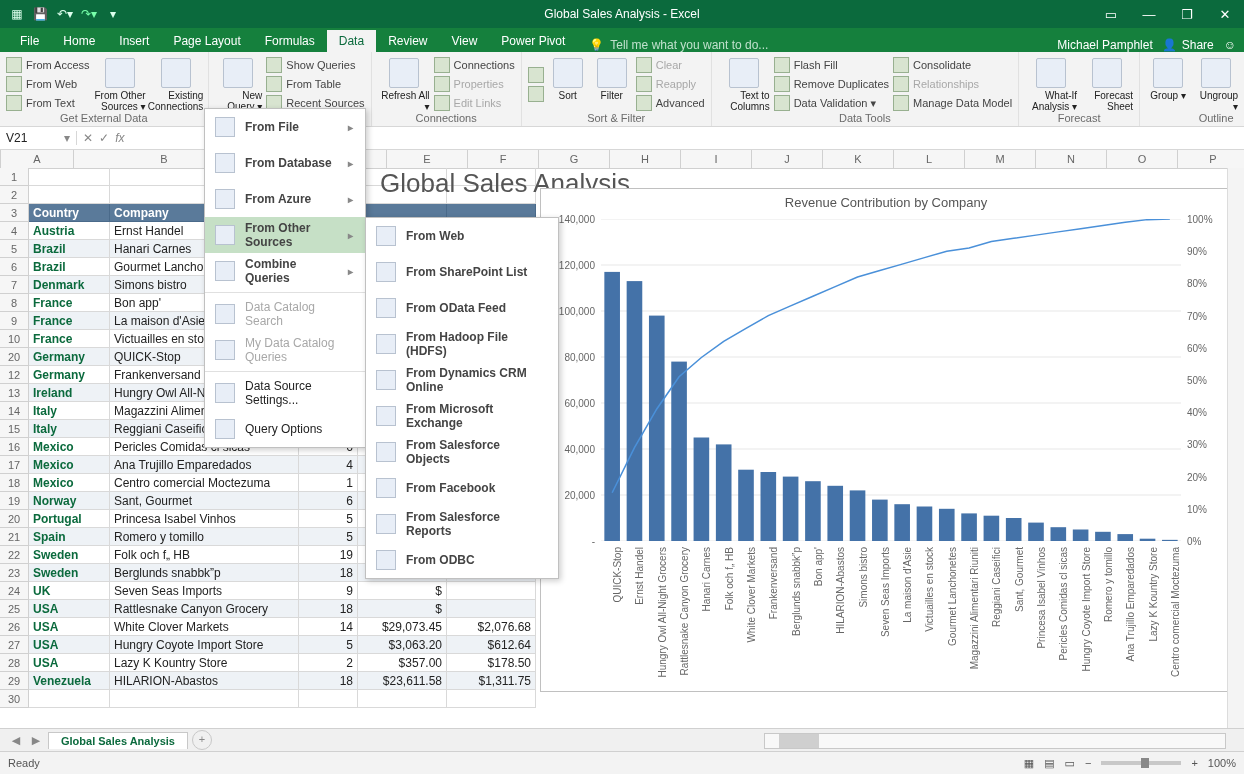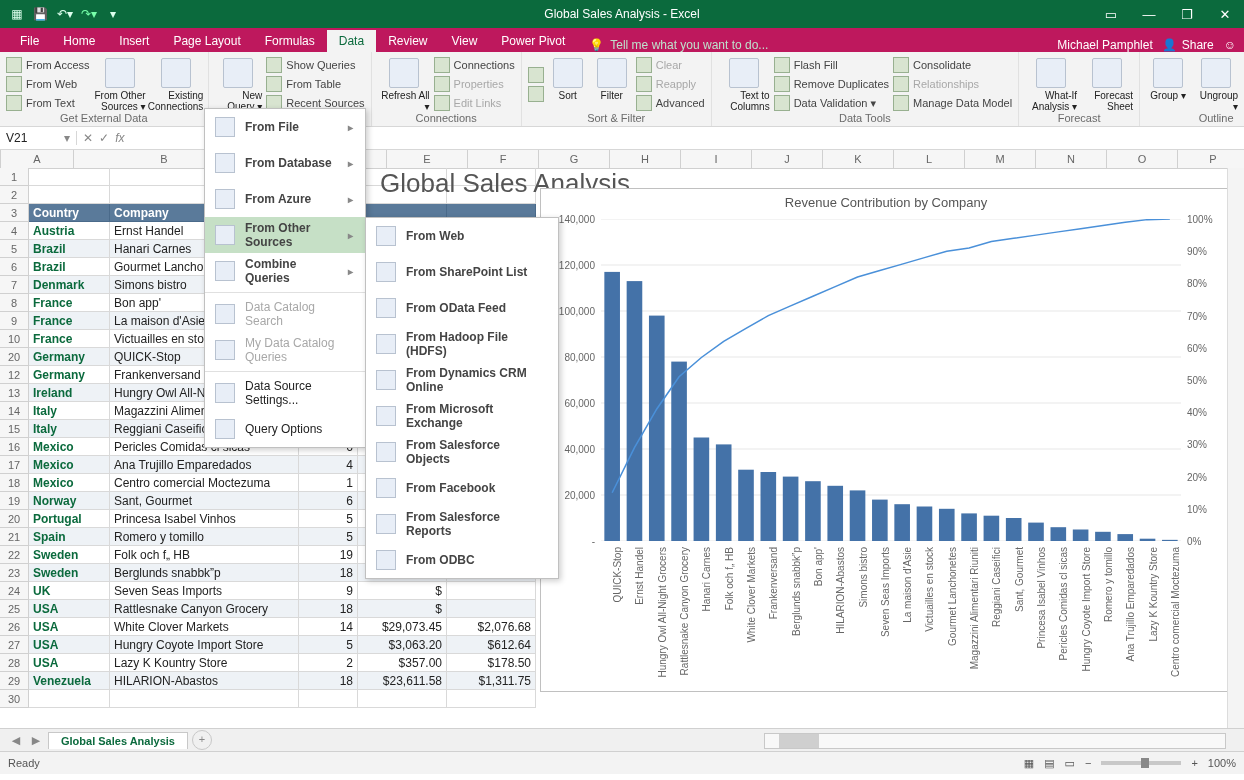--- a/index.html
+++ b/index.html
@@ -2,21 +2,21 @@
 <html><head>
 <meta charset="utf-8">
 <style>
 html,body{margin:0;padding:0;font-family:"Segoe UI",Arial,sans-serif;font-size:12px;color:#222;background:#fff;overflow:hidden;width:1244px;height:780px}
 .titlebar{height:28px;background:#0b6a3d;display:flex;align-items:center;color:#fff;position:relative}
 .titlebar .qat{display:flex;align-items:center;padding-left:6px;gap:2px}
 .titlebar .qat span{width:22px;height:22px;display:flex;align-items:center;justify-content:center;color:#dfe}
 .titlebar .title{position:absolute;left:0;right:0;text-align:center;font-size:12px;color:#fff;pointer-events:none}
 .titlebar .winbtns{margin-left:auto;display:flex}
 .titlebar .winbtns span{width:38px;height:28px;display:flex;align-items:center;justify-content:center;color:#fff;font-size:13px}
-.tabbar{height:24px;background:#be185d;display:flex;align-items:flex-end;color:#fff;padding-left:8px;position:relative}
+.tabbar{height:24px;background:#15803d;display:flex;align-items:flex-end;color:#fff;padding-left:8px;position:relative}
 .tabbar .tab{padding:4px 12px;font-size:12px;color:#fff;cursor:pointer}
 .tabbar .tab.active{background:#f3f3f3;color:#0b6a3d}
 .tabbar .tellme{margin-left:12px;color:#bfe0cc;font-size:12px;display:flex;align-items:center;gap:6px}
 .tabbar .right{margin-left:auto;display:flex;align-items:center;gap:10px;padding-right:8px;color:#fff}
 .tabbar .right .share{display:flex;align-items:center;gap:4px}
 .ribbon{height:74px;background:#f3f3f3;border-bottom:1px solid #d7d7d7;display:flex;position:relative}
 .ribgroup{border-right:1px solid #e1e1e1;padding:4px 6px 0 6px;display:flex;flex-direction:column;justify-content:space-between}
 .ribgroup .content{display:flex;gap:4px;height:56px}
 .ribgroup .label{font-size:11px;color:#6a6a6a;text-align:center;padding-bottom:2px}
 .bigbtn{width:52px;display:flex;flex-direction:column;align-items:center;justify-content:flex-start;gap:2px;padding-top:2px}

